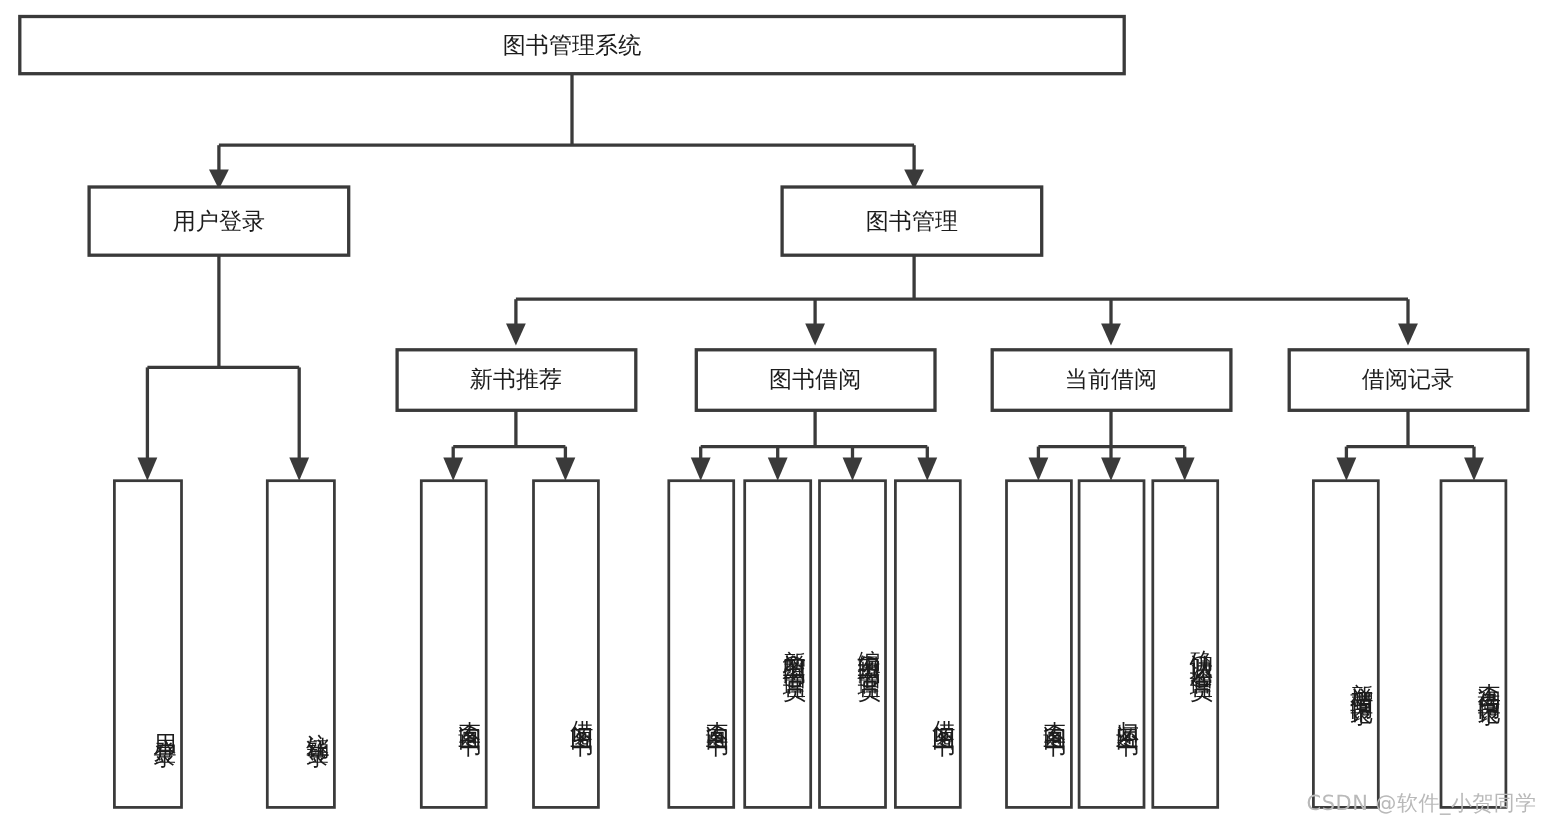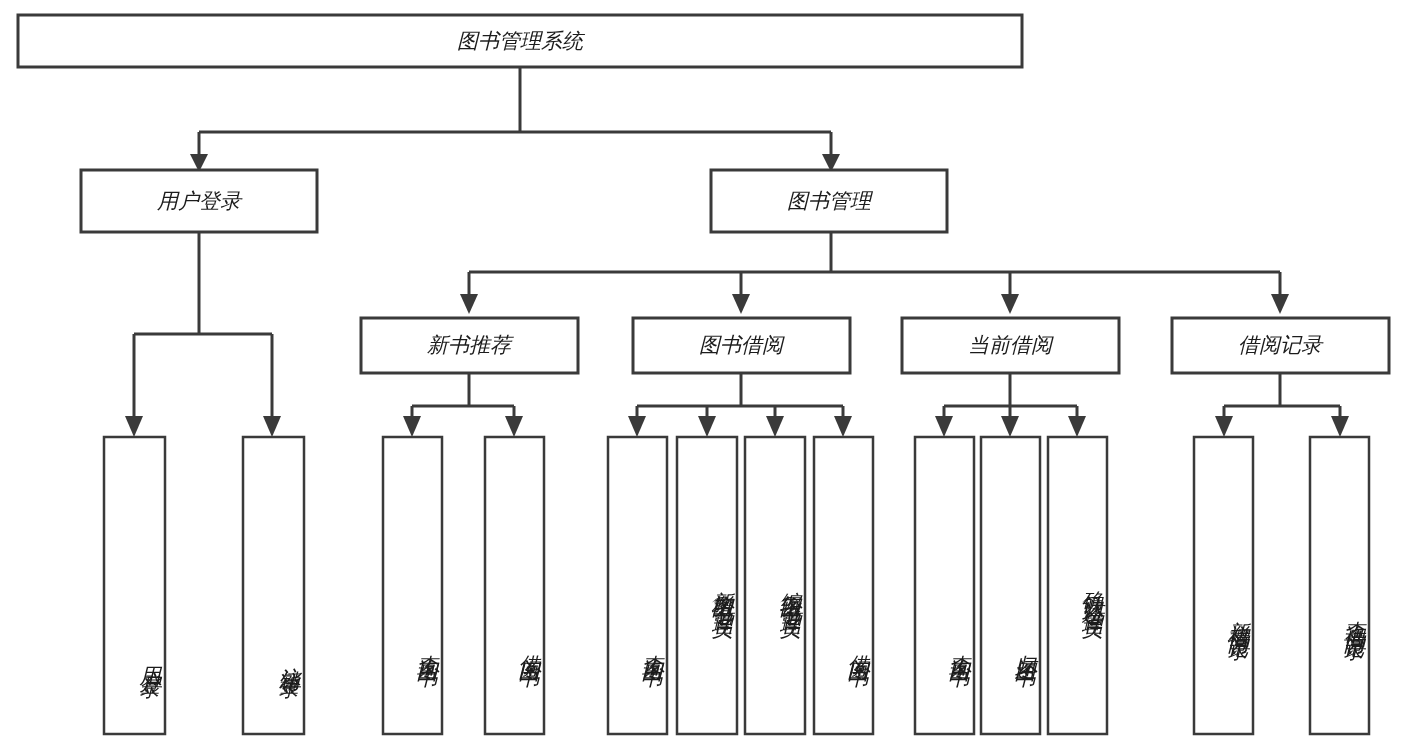--- a/index.html
+++ b/index.html
@@ -10,21 +10,20 @@
   }
   body {
     font-family: "DejaVu Sans", "Liberation Sans", sans-serif;
   }
   #diagram-root {
     position: relative;
     width: 1405px;
     height: 747px;
     background: #ffffff;
     overflow: hidden;
-    font-style: italic;
   }
   svg.flow {
     position: absolute;
     top: 0;
     left: 0;
     width: 1405px;
     height: 747px;
   }
   .node-rect {
     fill: #ffffff;
@@ -233,14 +232,15 @@
   <div class="leaf-label-wrap" style="left:915px; top:437px; width:59px; height:297px; padding-top:60px;">查询图书</div>
 
   <div class="leaf-label-wrap" style="left:981px; top:437px; width:59px; height:297px; padding-top:60px;">归还图书</div>
 
   <div class="leaf-label-wrap" style="left:1048px; top:437px; width:59px; height:297px; padding-top:6px;">确认归还（管理员）</div>
 
   <div class="leaf-label-wrap" style="left:1194px; top:437px; width:59px; height:297px; padding-top:30px;">新增借阅记录</div>
 
   <div class="leaf-label-wrap" style="left:1310px; top:437px; width:59px; height:297px; padding-top:30px;">查询借阅记录</div>
 
+  <div class="watermark">CSDN @软件_小贺同学</div>
 
 </div>
 
 </body></html>

